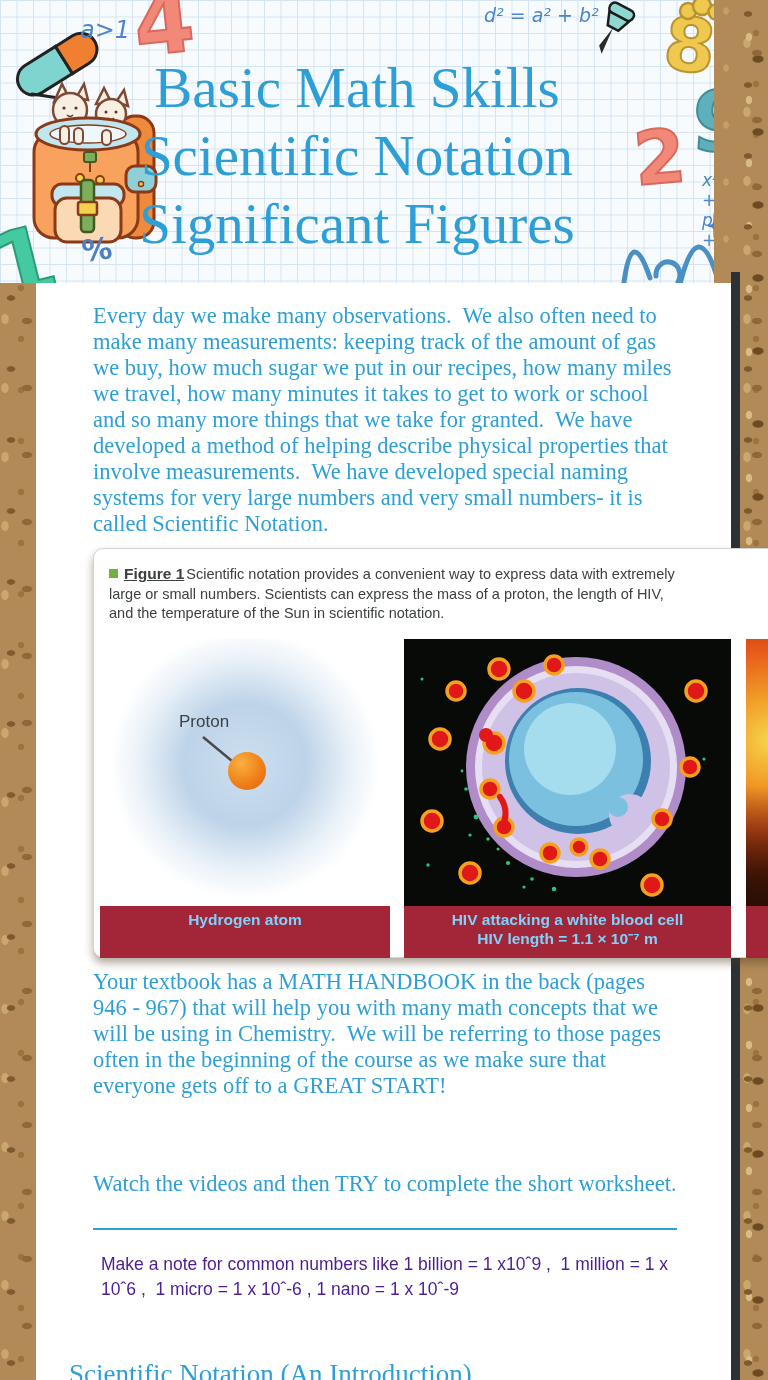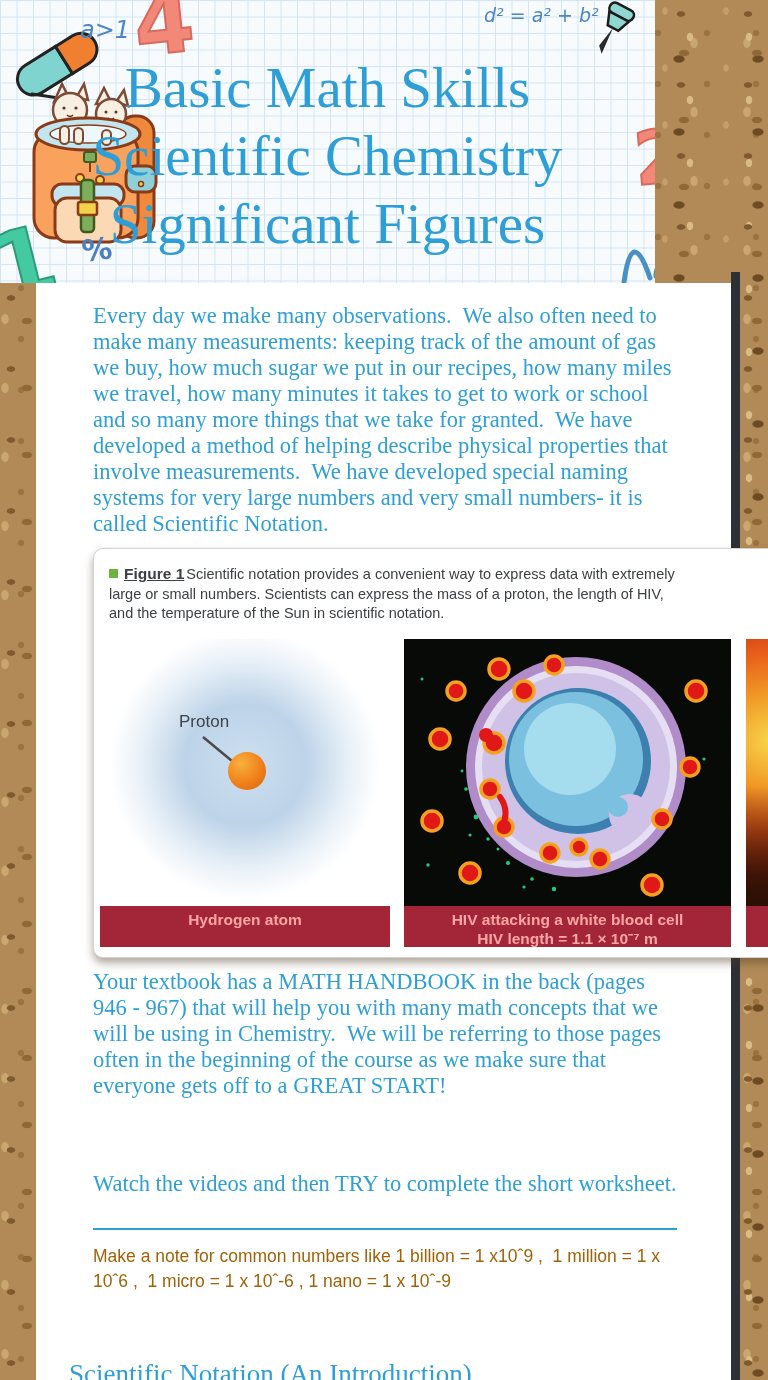--- a/index.html
+++ b/index.html
@@ -13,21 +13,21 @@
       radial-gradient(ellipse 11px 7px at 27px 53px, #8f6838 40%, transparent 52%),
       radial-gradient(ellipse 6px 8px at 55px 11px, #c4a067 40%, transparent 52%),
       radial-gradient(ellipse 8px 11px at 5px 43px, #caa76f 40%, transparent 52%),
       radial-gradient(ellipse 12px 8px at 47px 59px, #6d4b22 40%, transparent 52%),
       radial-gradient(ellipse 7px 7px at 21px 33px, #9c733f 40%, transparent 52%);
     background-size:67px 71px,59px 63px,73px 67px,61px 57px,53px 69px,79px 73px,49px 51px;
   }
   .abs{position:absolute;}
   
   .header{
-    left:0;top:0;width:655px;height:283px;overflow:hidden;
+    left:0;top:0;width:714px;height:283px;overflow:hidden;
     background-color:#f7fbfe;
     background-image:
       linear-gradient(#d3e4f2 1px, transparent 1px),
       linear-gradient(90deg,#d3e4f2 1px, transparent 1px);
     background-size:16.5px 16.5px;
   }
   .title{
     left:0;right:0;top:36px;text-align:center;
     font-family:"Liberation Serif",serif;font-weight:400;
     font-size:57px;line-height:68px;color:#2e9fd6;margin:18px;
@@ -51,23 +51,23 @@
   .card{left:36px;top:283px;width:695px;height:1097px;background:#ffffff;z-index:2;}
   .blue-para{
     font-family:"Liberation Serif",serif;color:#2e9fd6;
     font-size:22.5px;line-height:26px;white-space:pre-wrap;margin:0;
   }
   .p1{left:57px;top:20px;width:586px;}
   .p2{left:57px;top:686px;width:586px;}
   .p3{left:57px;top:888px;width:586px;}
   .rule{left:57px;top:945px;width:584px;height:0;border:none;border-top:2px solid #2e9fd6;margin:0;}
   .note{
-    left:57px;top:961px;width:600px;margin:0;
+    left:57px;top:961px;width:600px;margin:8px;
     font-family:"Liberation Sans",sans-serif;font-size:17.5px;line-height:25px;
-    color:#a16207;white-space:pre-wrap;
+    color:#4c1d95;white-space:pre-wrap;
   }
   .section-heading{
     left:33px;top:1076px;width:640px;margin:0;
     font-family:"Liberation Serif",serif;font-weight:400;
     font-size:27px;color:#2e9fd6;
   }
   
   .figure{
     left:93px;top:548px;width:690px;height:410px;z-index:3;
     background:#fff;border:1px solid #d3d3d3;border-radius:10px;
@@ -78,21 +78,21 @@
     font-size:14.5px;line-height:19.5px;color:#3c4043;
   }
   .fig-square{display:inline-block;width:9px;height:9px;background:#6cb33f;margin-right:6px;vertical-align:1px;}
   .fig-label{font-weight:bold;font-size:15.5px;margin-right:2px;text-decoration:underline;}
   .panel{position:absolute;top:90px;}
   .p-hydrogen{left:6px;width:290px;}
   .p-hiv{left:310px;width:327px;}
   .p-sun{left:652px;width:290px;}
   .panel-img{position:relative;height:267px;overflow:hidden;}
   .panel-cap{
-    height:41px;background:#a32538;color:#fca5a5;text-align:center;
+    height:52px;background:#a32538;color:#7dd3fc;text-align:center;
     font-weight:bold;font-size:15.5px;line-height:19px;padding-top:4px;box-sizing:border-box;
   }
   .hydrogen-img{background:radial-gradient(circle 135px at 50% 47%, #cddff0 0%, #bdd3e8 45%, #e9f1f8 78%, #ffffff 100%);}
   .proton-ball{
     position:absolute;left:128px;top:113px;width:38px;height:38px;border-radius:50%;
     background:radial-gradient(circle at 35% 30%, #f8b13e, #ef7c17 60%, #d96a10 95%);
   }
   .proton-label{position:absolute;left:79px;top:73px;font-size:17px;color:#3f4347;}
   .sun-img{
     background:
@@ -197,21 +197,21 @@
   <div class="abs hand pct">%</div>
 
   <svg class="abs" style="left:612px;top:208px" width="112" height="78" viewBox="0 0 112 78">
     <path d="M12 74 Q20 16 38 70" fill="none" stroke="#4a90c4" stroke-width="5" stroke-linecap="round"></path>
     <path d="M44 68 a12 13 0 1 1 22 6" fill="none" stroke="#4a90c4" stroke-width="5" stroke-linecap="round"></path>
     <path d="M68 76 Q86 4 106 72" fill="none" stroke="#4a90c4" stroke-width="5" stroke-linecap="round"></path>
   </svg>
 
   <h1 class="abs title">
     <span style="display:block">Basic Math Skills</span>
-    <span style="display:block">Scientific Chemistry</span>
+    <span style="display:block">Scientific Notation</span>
     <span style="display:block">Significant Figures</span>
   </h1>
 </div>
 
 <div class="abs dark-bar"></div>
 
 <div class="abs card">
   <p class="abs blue-para p1">Every day we make many observations.  We also often need to make many measurements: keeping track of the amount of gas we buy, how much sugar we put in our recipes, how many miles we travel, how many minutes it takes to get to work or school and so many more things that we take for granted.  We have developed a method of helping describe physical properties that involve measurements.  We have developed special naming systems for very large numbers and very small numbers- it is called Scientific Notation.</p>
   <p class="abs blue-para p2">Your textbook has a MATH HANDBOOK in the back (pages 946 - 967) that will help you with many math concepts that we will be using in Chemistry.  We will be referring to those pages often in the beginning of the course as we make sure that everyone gets off to a GREAT START!</p>
   <p class="abs blue-para p3">Watch the videos and then TRY to complete the short worksheet.</p>

